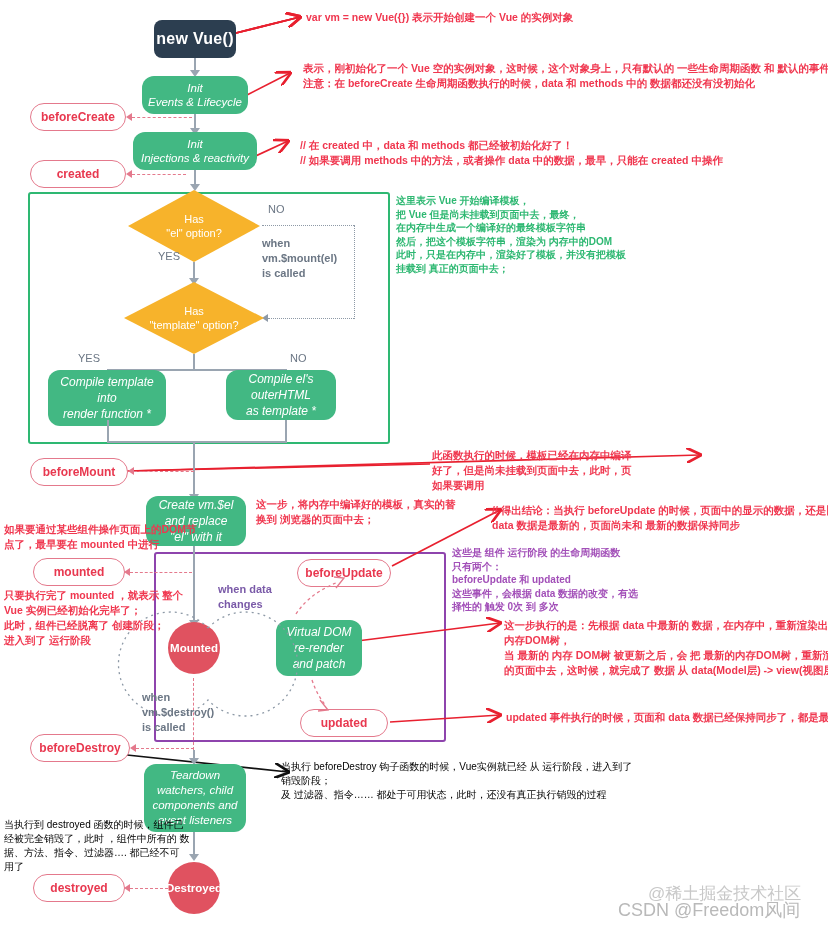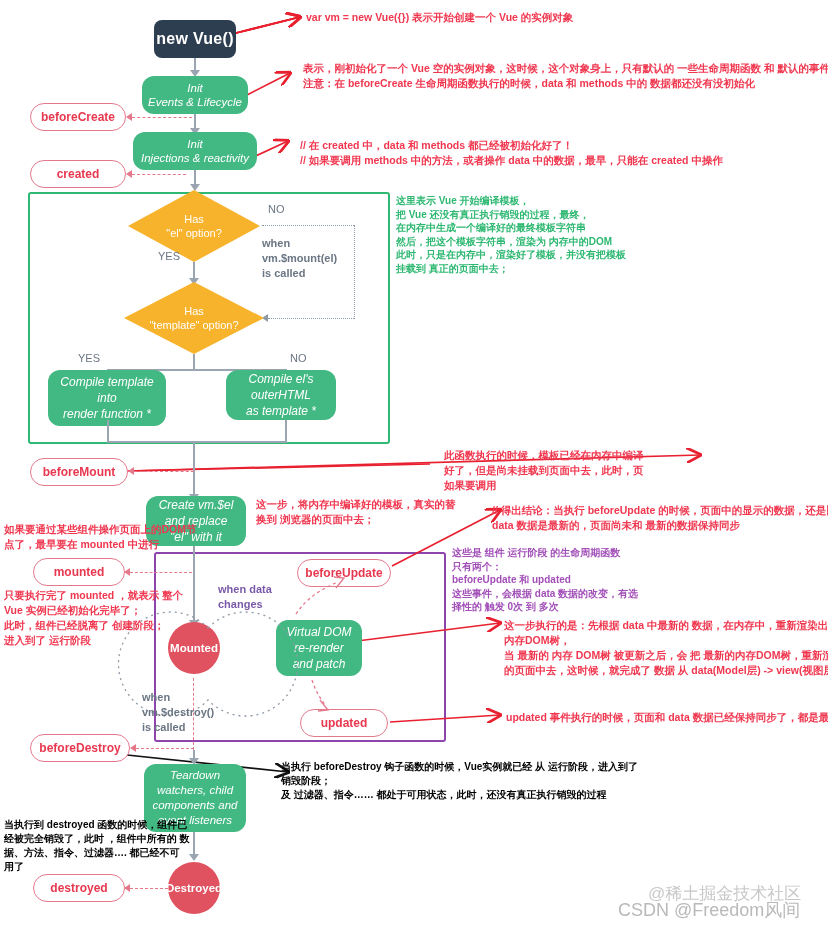--- a/index.html
+++ b/index.html
@@ -77,21 +77,21 @@
 
   
   .frame-green  { position:absolute; border:2px solid #2eb872; border-radius:3px; }
   .frame-purple { position:absolute; border:2px solid #8e44ad; border-radius:3px; }
 
   
   .note { position:absolute; line-height:15px; white-space:nowrap; }
   .note.red    { color:#f0374f; font-size:10.5px; font-weight:bold; }
   .note.green  { color:#2eb872; font-size:10px; font-weight:bold; line-height:13.5px;}
   .note.purple { color:#a24fb8; font-size:10px; font-weight:bold; line-height:13.5px;}
-  .note.black  { color:#000000; font-size:10px; font-weight:bold; line-height:14px;}
+  .note.black  { color:#000000; font-size:10px; font-weight:normal; line-height:14px;}
 
   
   svg.overlay { position:absolute; left:0; top:0; width:828px; height:928px;
                 pointer-events:none; }
 
   
   .wm {
     position:absolute; color:#c8c8c8; font-size:17px; white-space:nowrap;
   }
   .wm.b { color:#b9b9b9; font-size:18px; }
@@ -321,28 +321,28 @@
     <div>注意：在 beforeCreate 生命周期函数执行的时候，data 和 methods 中的 数据都还没有没初始化</div>
   </div>
 
   <div class="note red" style="left:300px; top:138px;">
     <div>// 在 created 中，data 和 methods 都已经被初始化好了！</div>
     <div>// 如果要调用 methods 中的方法，或者操作 data 中的数据，最早，只能在 created 中操作</div>
   </div>
 
   <div class="note green" style="left:396px; top:194px;">
     <div>这里表示 Vue 开始编译模板，</div>
-    <div>把 Vue 还没有真正执行销毁的过程，最终，</div>
+    <div>把 Vue 但是尚未挂载到页面中去，最终，</div>
     <div>在内存中生成一个编译好的最终模板字符串</div>
     <div>然后，把这个模板字符串，渲染为 内存中的DOM</div>
     <div>此时，只是在内存中，渲染好了模板，并没有把模板</div>
     <div>挂载到 真正的页面中去；</div>
   </div>
 
-  <div class="note red" style="left:432px; top:448px;margin-left:12px;">
+  <div class="note red" style="left:432px; top:448px;">
     <div>此函数执行的时候，模板已经在内存中编译</div>
     <div>好了，但是尚未挂载到页面中去，此时，页</div>
     <div>如果要调用</div>
   </div>
 
   <div class="note red" style="left:256px; top:497px;">
     <div>这一步，将内存中编译好的模板，真实的替</div>
     <div>换到 浏览器的页面中去；</div>
   </div>
 

